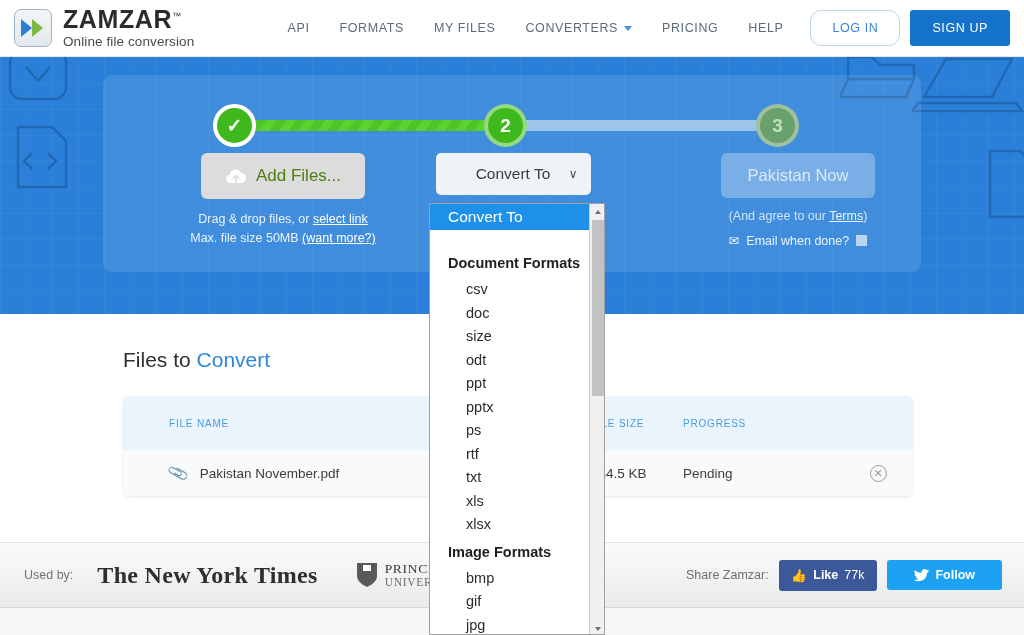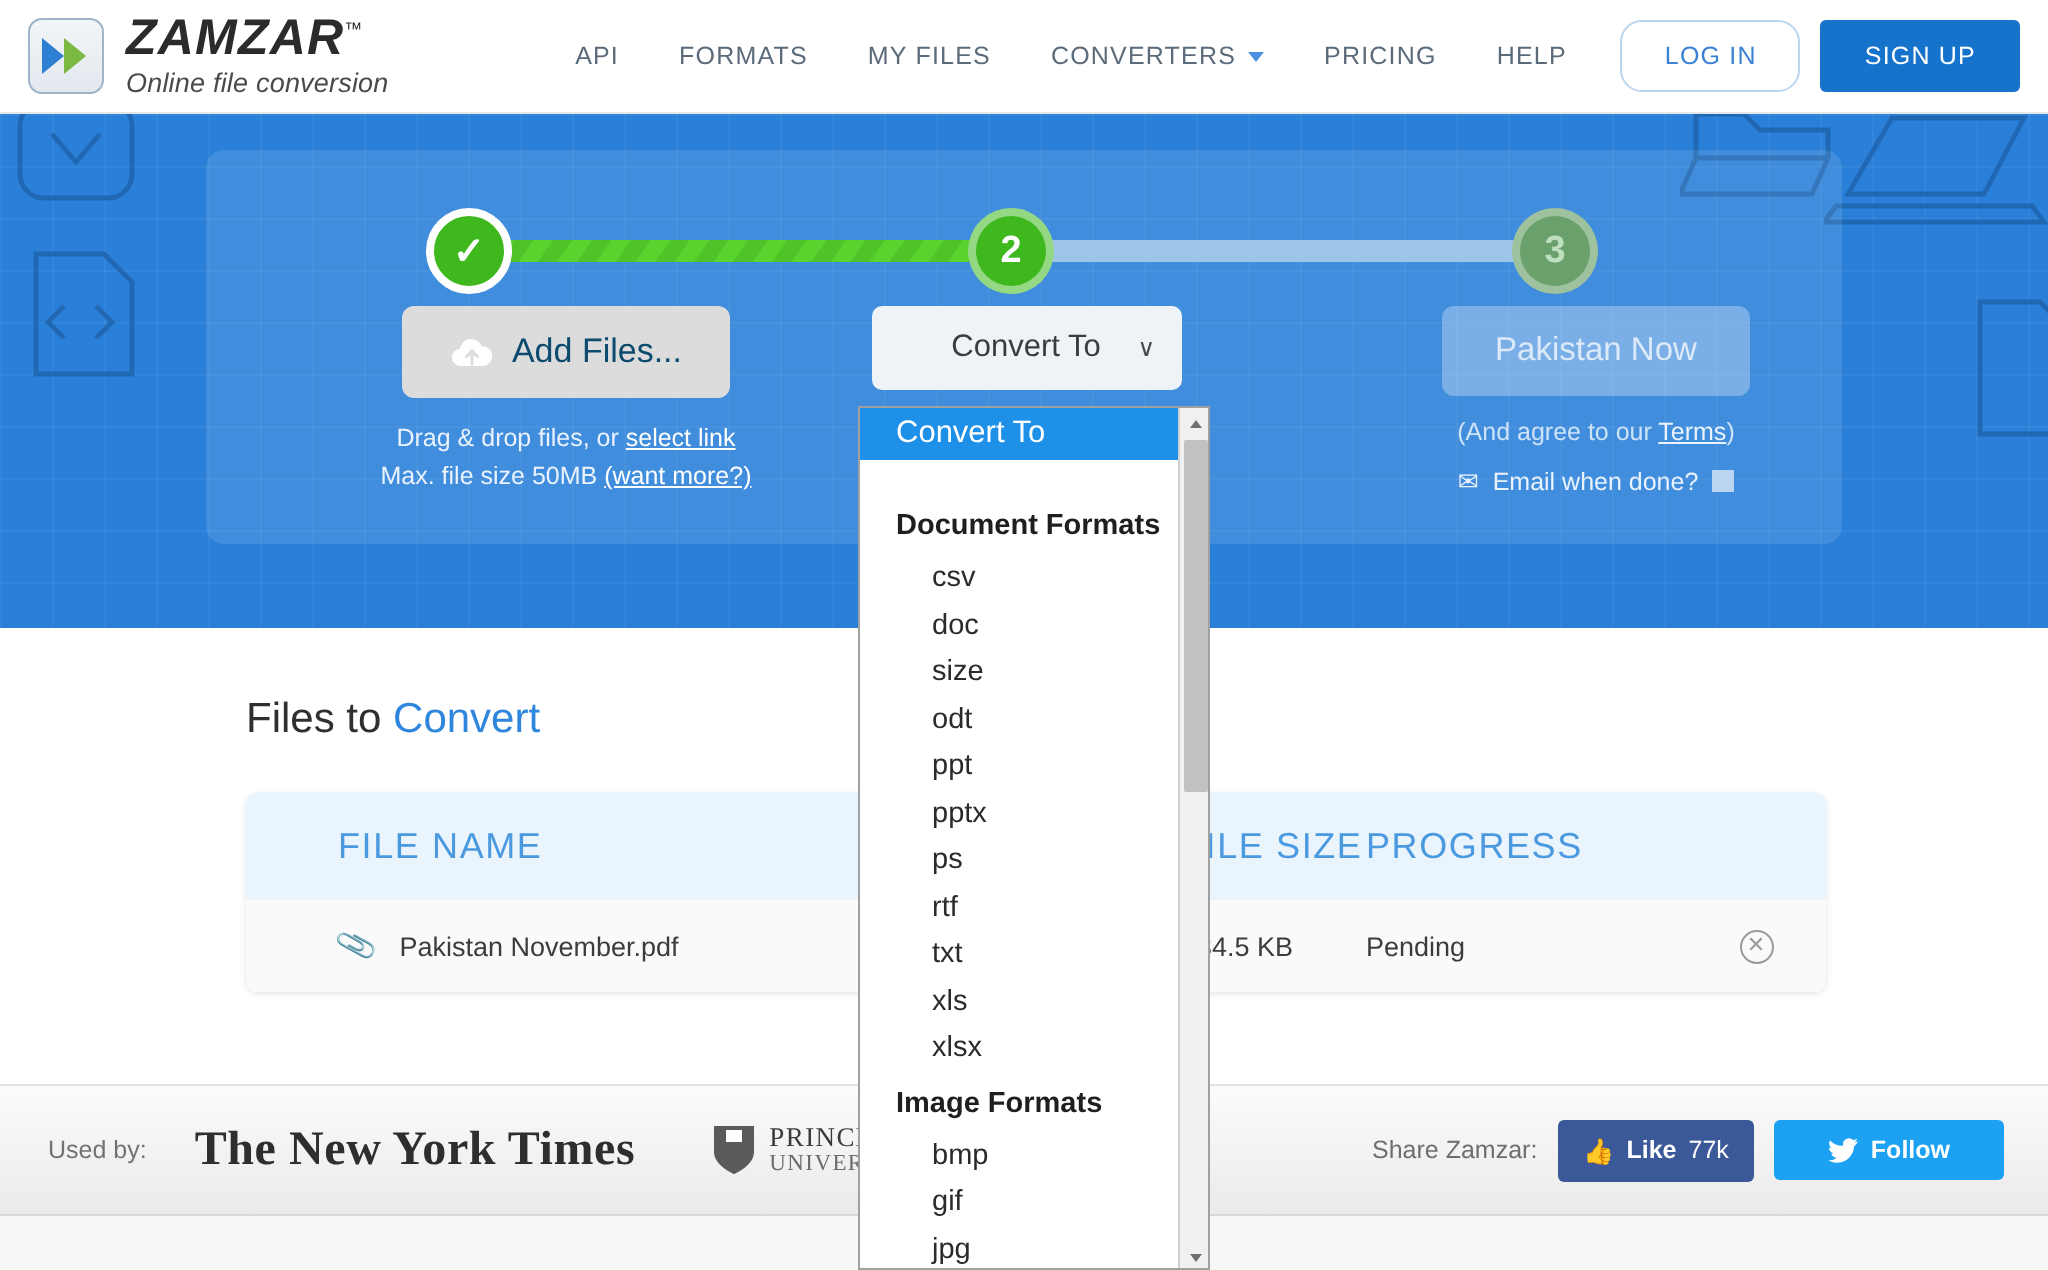--- a/index.html
+++ b/index.html
@@ -18,21 +18,21 @@
     display: flex; align-items: center;
   }
   .logo-wrap { display: flex; align-items: center; margin-left: 14px; }
   .logo-mark {
     width: 38px; height: 38px; border-radius: 7px;
     background: linear-gradient(#f2f5f8, #e2e8ee);
     border: 1px solid #9fb4c6;
     display: flex; align-items: center; justify-content: center;
     flex-shrink: 0;
   }
-  .logo-text { margin-left: 11px; line-height: 1; font-style: italic; }
+  .logo-text { margin-left: 11px; line-height: 1; }
   .logo-title {
     font-size: 25px; font-weight: bold; letter-spacing: 0.6px;
     color: #2b2b2b; position: relative; display: inline-block;
   }
   .logo-tm { font-size: 9px; vertical-align: super; font-weight: normal; }
   .logo-sub { font-size: 13.5px; color: #4a4a4a; margin-top: 3px; letter-spacing: .1px; }
 
   .nav { margin-left: auto; display: flex; align-items: center; margin-right: 14px; }
   .nav-item {
     font-size: 12.5px; color: #5c6b7a; letter-spacing: .6px;
@@ -94,21 +94,21 @@
   .step-3 { left: 653px; background: #6aa06b; border: 4px solid rgba(255,255,255,0.35); color: #bfe0be; }
 
   .cols { position: absolute; left: 0; top: 78px; width: 818px; }
   .col { position: absolute; text-align: center; }
   .col-1 { left: 55px; width: 250px; }
   .col-2 { left: 285px; width: 250px; }
   .col-3 { left: 570px; width: 250px; }
 
   .btn-addfiles {
     display: inline-flex; align-items: center; gap: 9px;
-    background: #dcdcdc; color: #0c4a6e; font-size: 17px;
+    background: #dcdcdc; color: #4d7c0f; font-size: 17px;
     padding: 13px 24px; border-radius: 6px; cursor: pointer;
   }
   .hero-note { color: #eaf3fd; font-size: 12.5px; margin-top: 11px; line-height: 19px; }
   .hero-note a { color: #ffffff; text-decoration: underline; }
 
   .btn-convertto {
     display: flex; align-items: center; justify-content: center;
     position: relative;
     background: #eef3f8; color: #3c3c3c; font-size: 15.5px;
     height: 42px; border-radius: 5px; cursor: pointer;
@@ -134,21 +134,21 @@
   .sec-title { position: absolute; left: 112px; top: 34px; font-size: 21px; color: #2f2f2f; }
   .sec-title b { color: #2f86dd; font-weight: normal; }
 
   .table {
     position: absolute; left: 112px; top: 82px; width: 790px;
     border-radius: 6px; overflow: hidden;
     box-shadow: 0 1px 3px rgba(0,0,0,0.10);
   }
   .thead {
     display: flex; align-items: center; height: 54px;
-    background: #eaf4fd; color: #4b9ae0; font-size: 18px; letter-spacing: .8px;
+    background: #eaf4fd; color: #4b9ae0; font-size: 10px; letter-spacing: .8px;
   }
   .trow {
     display: flex; align-items: center; height: 46px;
     background: #fafafa; color: #3c3c3c; font-size: 13.5px;
   }
   .c-name { width: 468px; padding-left: 46px; display: flex; align-items: center; gap: 12px; }
   .c-size { width: 92px; }
   .c-prog { width: 160px; }
   .c-act  { width: 70px; display: flex; justify-content: center; }
   .clip { color: #5d8fc4; font-size: 15px; transform: rotate(-20deg); display:inline-block; }

